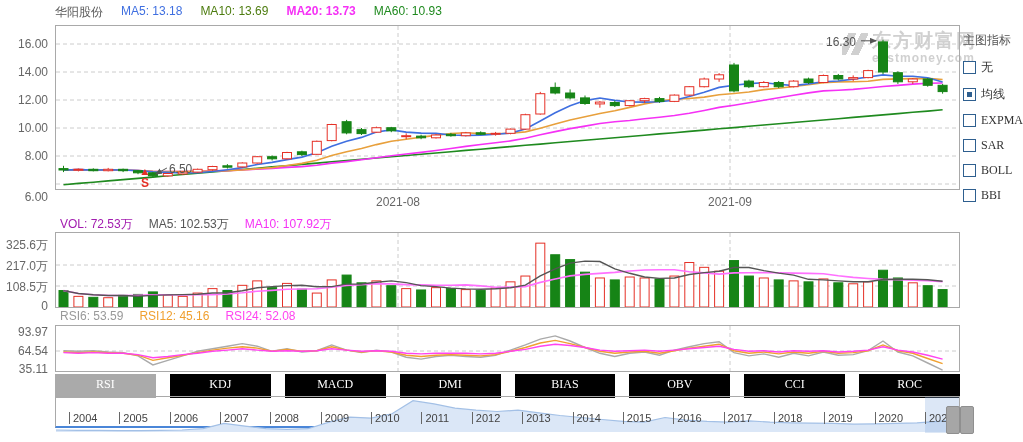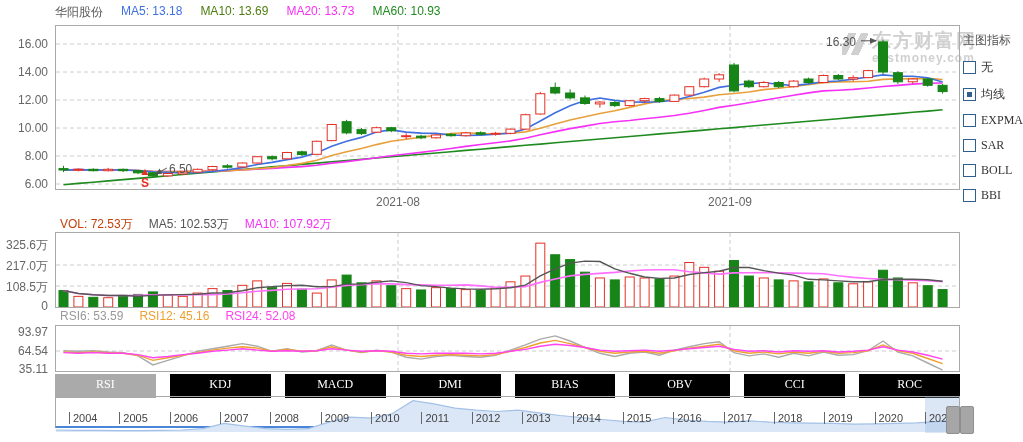--- a/index.html
+++ b/index.html
@@ -38,38 +38,38 @@
 </style>
 </head>
 <body>
 
 <div id="stage">
 
   <div class="hdr">
     <span style="color: rgb(89, 89, 89);">华阳股份</span>
     <span style="color: rgb(63, 111, 224);">MA5: 13.18</span>
     <span style="color: #4d7c0f;">MA10: 13.69</span>
-    <span style="color: rgb(245, 49, 245);">MA20: 13.73</span>
+    <span style="color: rgb(245, 49, 245); font-weight: bold;">MA20: 13.73</span>
     <span style="color: rgb(31, 138, 31);">MA60: 10.93</span>
   </div>
 
   <div class="wm">
     <div class="wm-logo"></div>
     <div>
       <div class="wm-l1">东方财富网</div>
       <div class="wm-l2">eastmoney.com</div>
     </div>
   </div>
 
   <span class="ylab" style="top:37px">16.00</span>
   <span class="ylab" style="top:65px">14.00</span>
   <span class="ylab" style="top:93px">12.00</span>
   <span class="ylab" style="top:121px">10.00</span>
   <span class="ylab" style="top:149px">8.00</span>
-  <span class="ylab" style="top:177px">6.00</span>
+  <span class="ylab" style="top:190px">6.00</span>
 
   <svg class="panel" style="top:25px;width:905px;height:165px" viewBox="0 0 903 163">
       <defs>
         <marker id="arr" markerWidth="8" markerHeight="8" refX="6" refY="3" orient="auto">
           <path d="M0,0L7,3L0,6Z" fill="#555555"></path>
         </marker>
       </defs>
       <line x1="0" y1="18" x2="903" y2="18" stroke="#cccccc" stroke-dasharray="4,3"></line>
       <line x1="0" y1="46" x2="903" y2="46" stroke="#cccccc" stroke-dasharray="4,3"></line>
       <line x1="0" y1="74" x2="903" y2="74" stroke="#cccccc" stroke-dasharray="4,3"></line>
@@ -207,21 +207,21 @@
       <text x="112.9" y="147" font-size="12" fill="#555555">6.50</text>
       <line x1="110.9" y1="142" x2="99.9" y2="148" stroke="#555555" marker-end="url(#arr)"></line>
       <polygon points="85.4,149 92.4,149 88.9,143" fill="#e53026"></polygon>
       <text x="88.9" y="161" text-anchor="middle" font-size="12" font-weight="bold" fill="#e53026">S</text>
     </svg>
 
   <span class="xlab" style="left:398px">2021-08</span>
   <span class="xlab" style="left:730px">2021-09</span>
 
   <div class="subhdr" style="top:216px">
-    <span style="color: #c2410c;">VOL: 72.53万</span>
+    <span style="color: #a21caf;">VOL: 72.53万</span>
     <span style="color: rgb(85, 85, 85);">MA5: 102.53万</span>
     <span style="color: rgb(245, 49, 245);">MA10: 107.92万</span>
   </div>
 
   <span class="ylab" style="top:237px">325.6万</span>
   <span class="ylab" style="top:258px">217.0万</span>
   <span class="ylab" style="top:279px">108.5万</span>
   <span class="ylab" style="top:299px">0</span>
 
   <svg class="panel" style="top:232px;width:905px;height:76px" viewBox="0 0 903 74">

